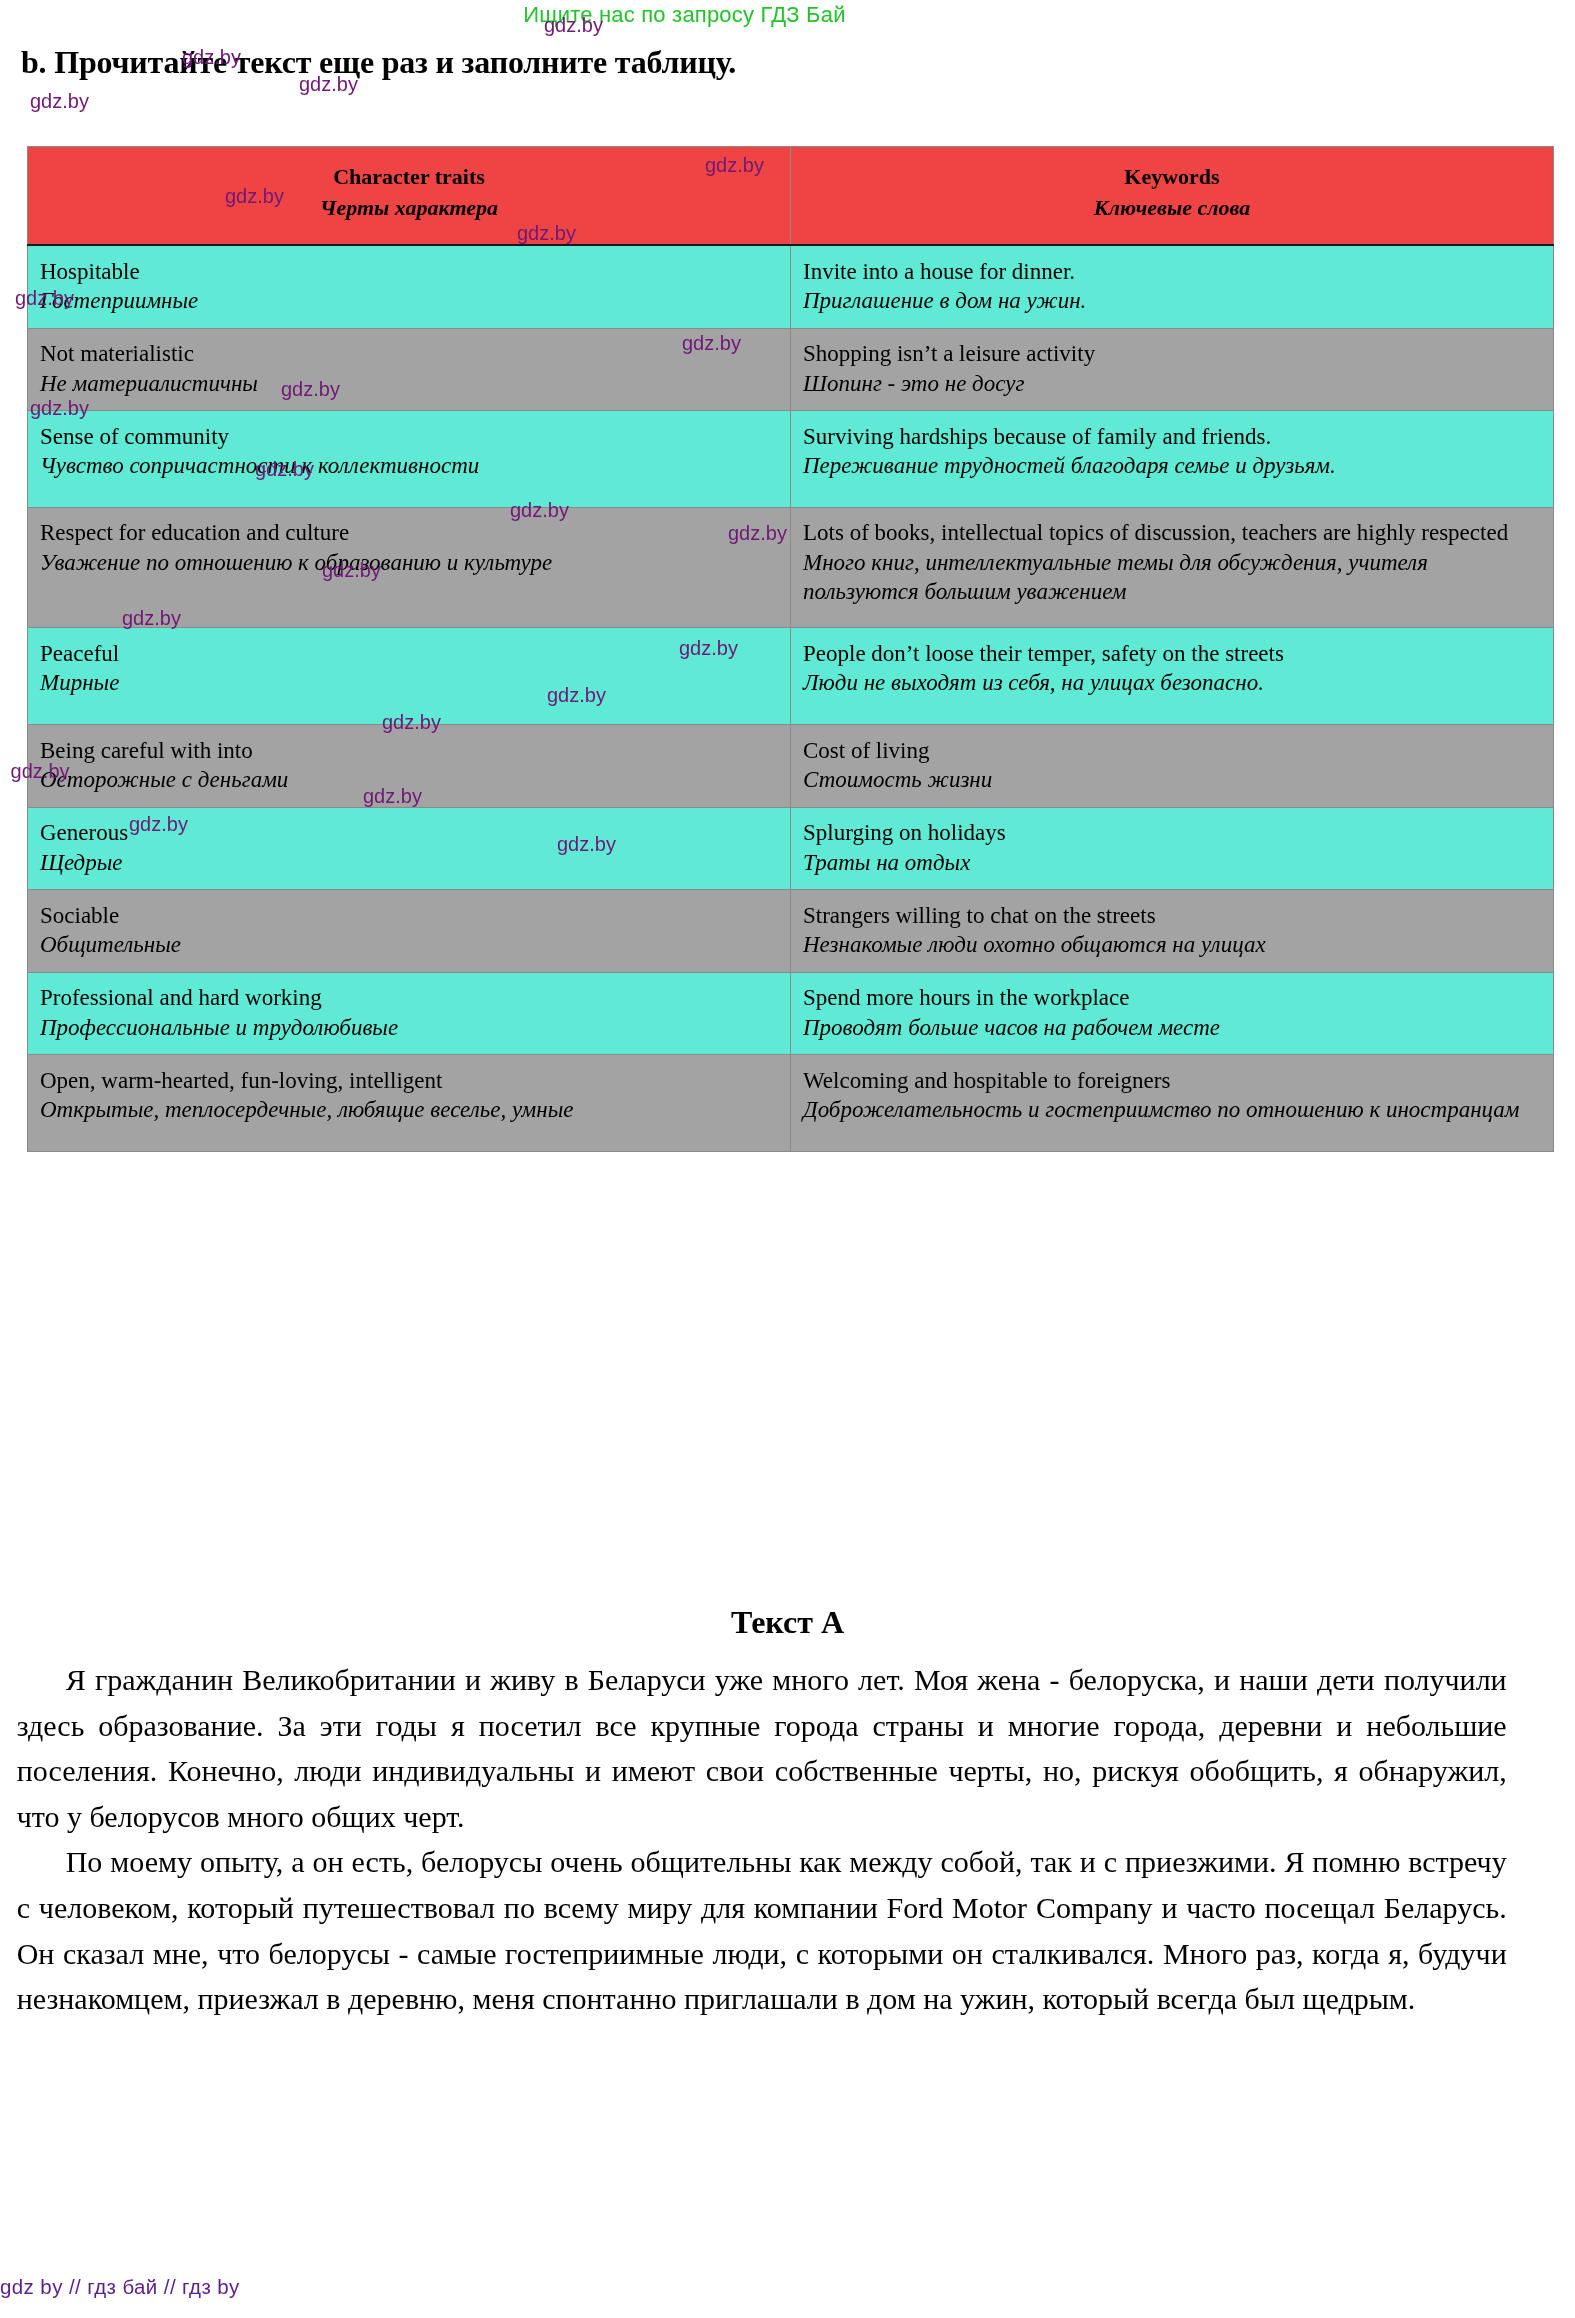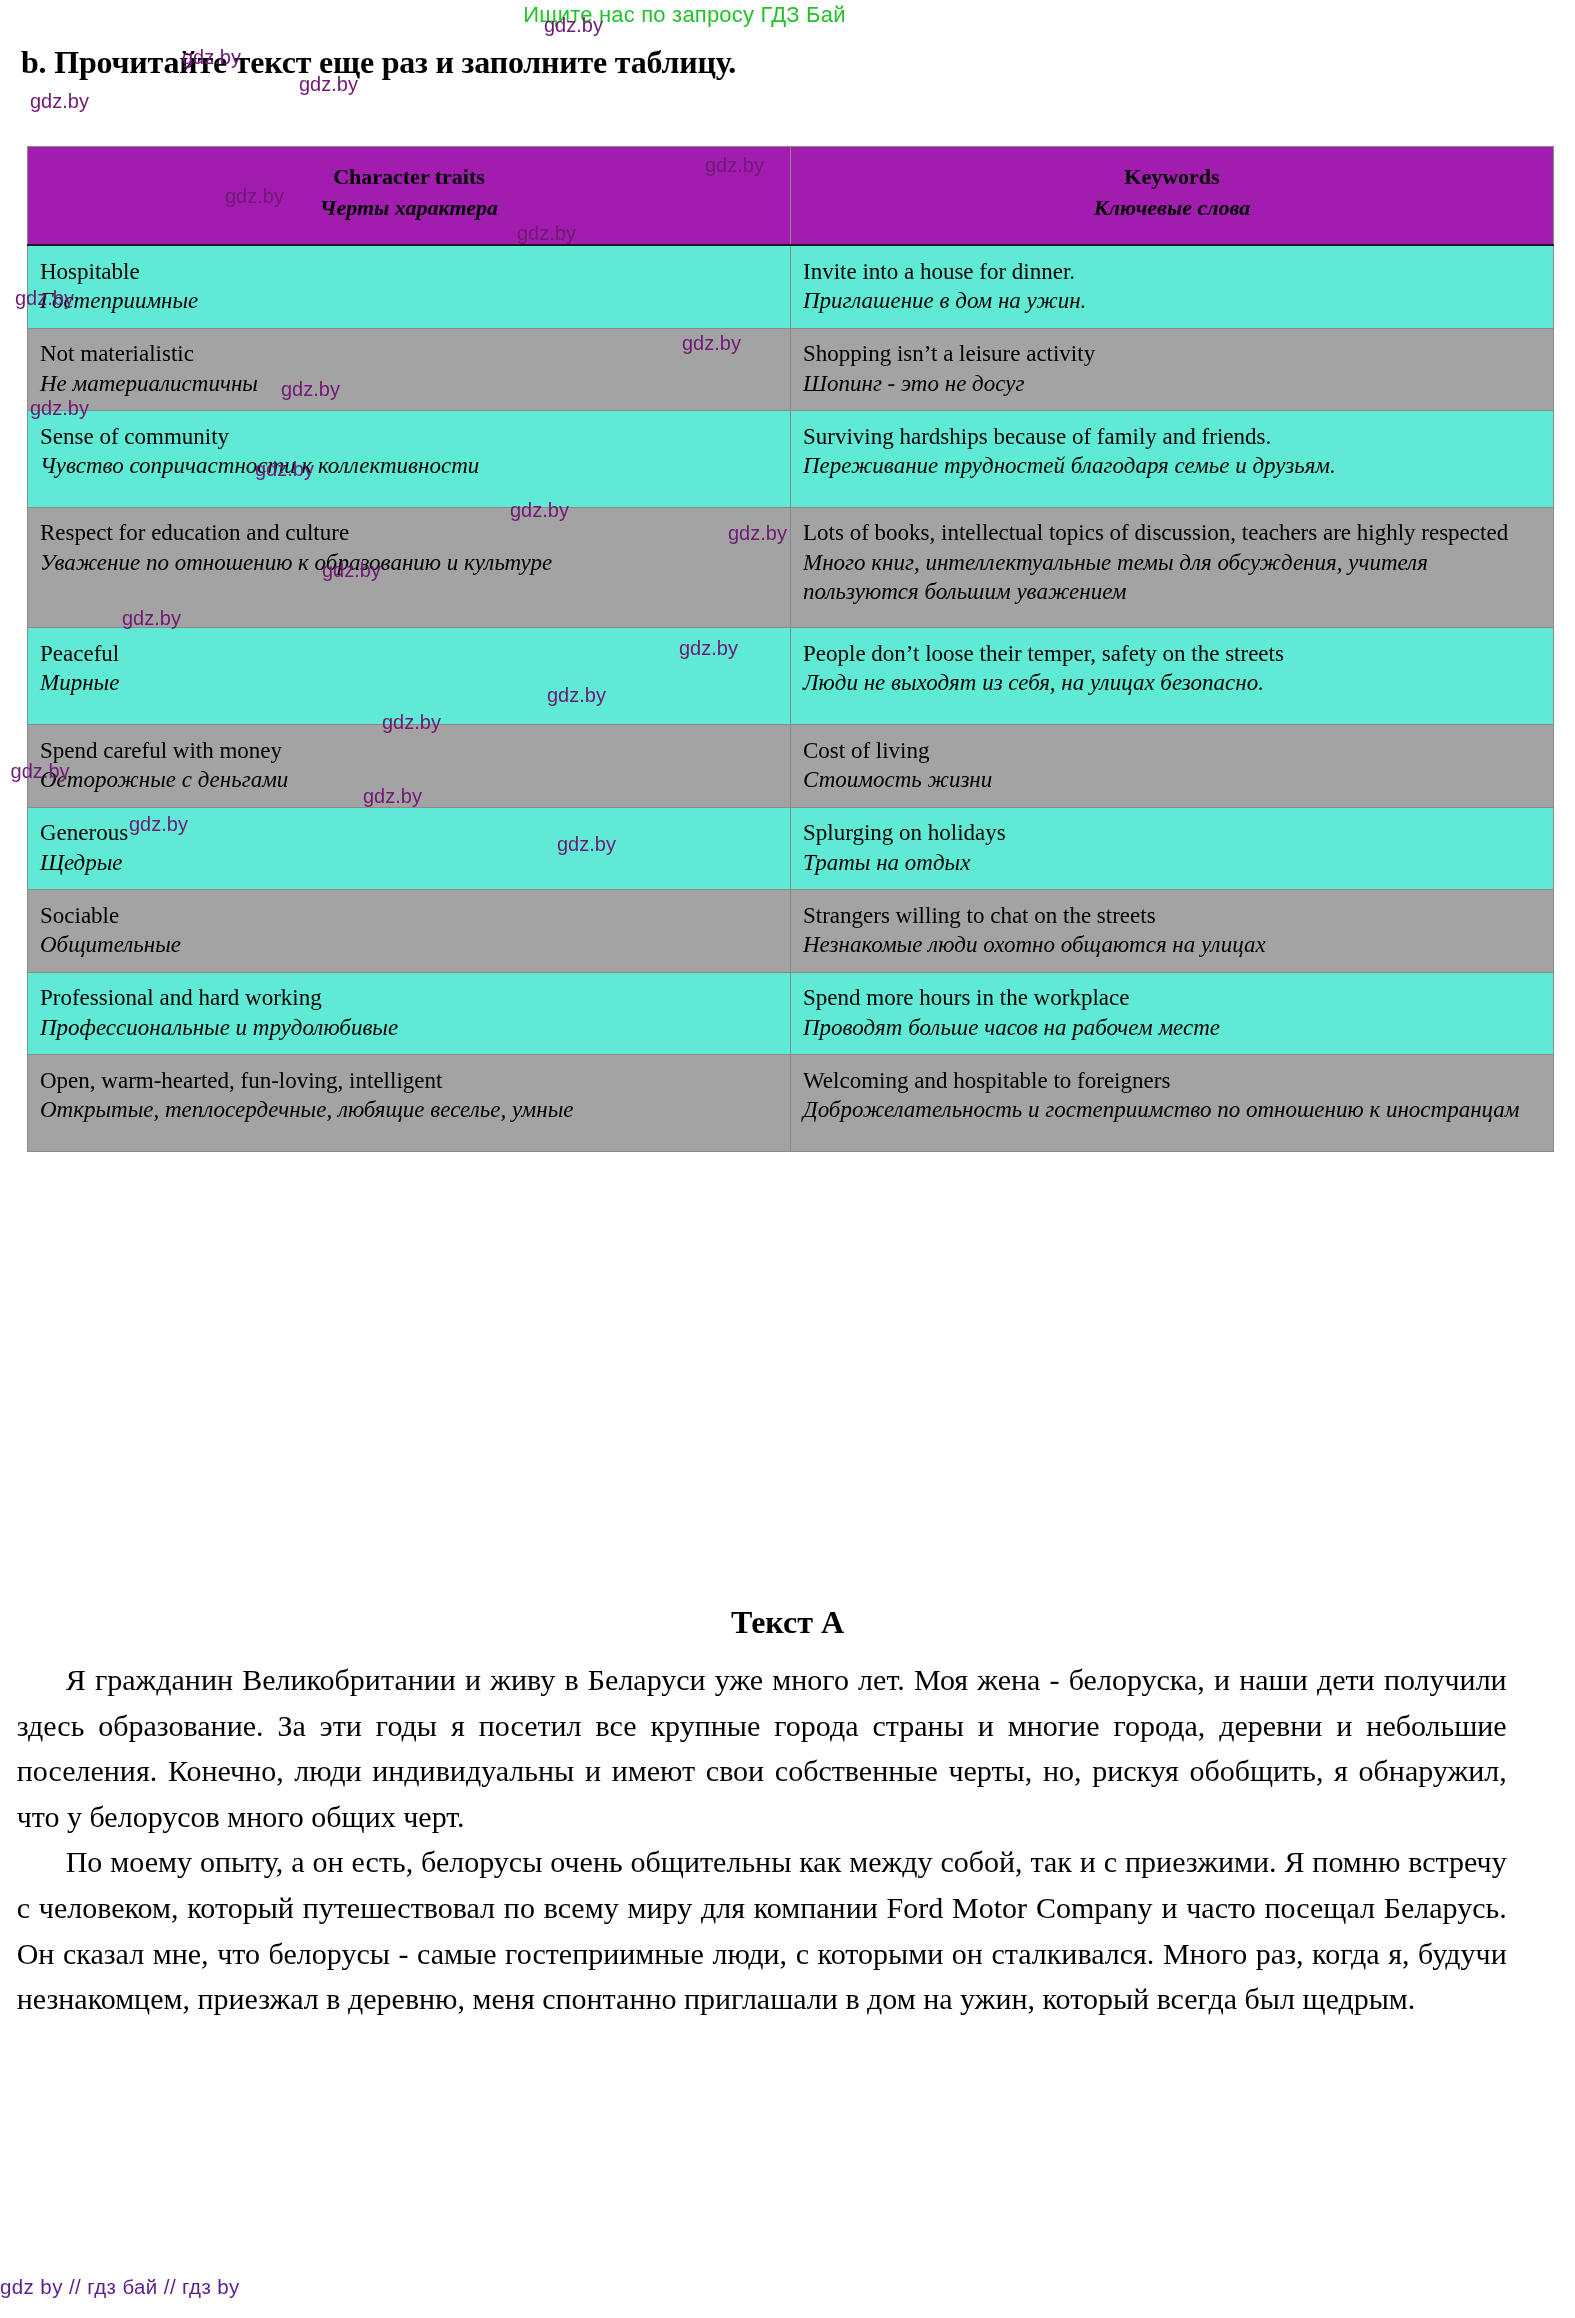--- a/index.html
+++ b/index.html
@@ -51,21 +51,21 @@
     table-layout: fixed;
   }
   .traits-table td, .traits-table th {
     border: 0.8px solid #8a8a8a;
     vertical-align: top;
     padding: 10.6px 12px 12px 12px;
     font-size: 23px;
     line-height: 1.28;
   }
   .traits-table thead th {
-    background: #a21caf;
+    background: #ef4444;
     border-bottom: 2.3px solid #1a1a1a;
     text-align: center;
     height: 79px;
     vertical-align: middle;
     padding-top: 6px;
   }
   .th-en {
     display: block;
     font-weight: bold;
     font-size: 22px;
@@ -217,21 +217,21 @@
         <span class="cell-en">Peaceful</span>
         <span class="cell-ru">Мирные</span>
       </td>
       <td>
         <span class="cell-en">People don’t loose their temper, safety on the streets</span>
         <span class="cell-ru">Люди не выходят из себя, на улицах безопасно.</span>
       </td>
     </tr>
     <tr class="shaded h1">
       <td>
-        <span class="cell-en">Spend careful with money</span>
+        <span class="cell-en">Being careful with into</span>
         <span class="cell-ru">Осторожные с деньгами</span>
       </td>
       <td>
         <span class="cell-en">Cost of living</span>
         <span class="cell-ru">Стоимость жизни</span>
       </td>
     </tr>
     <tr class="plain h1">
       <td>
         <span class="cell-en">Generous</span>

